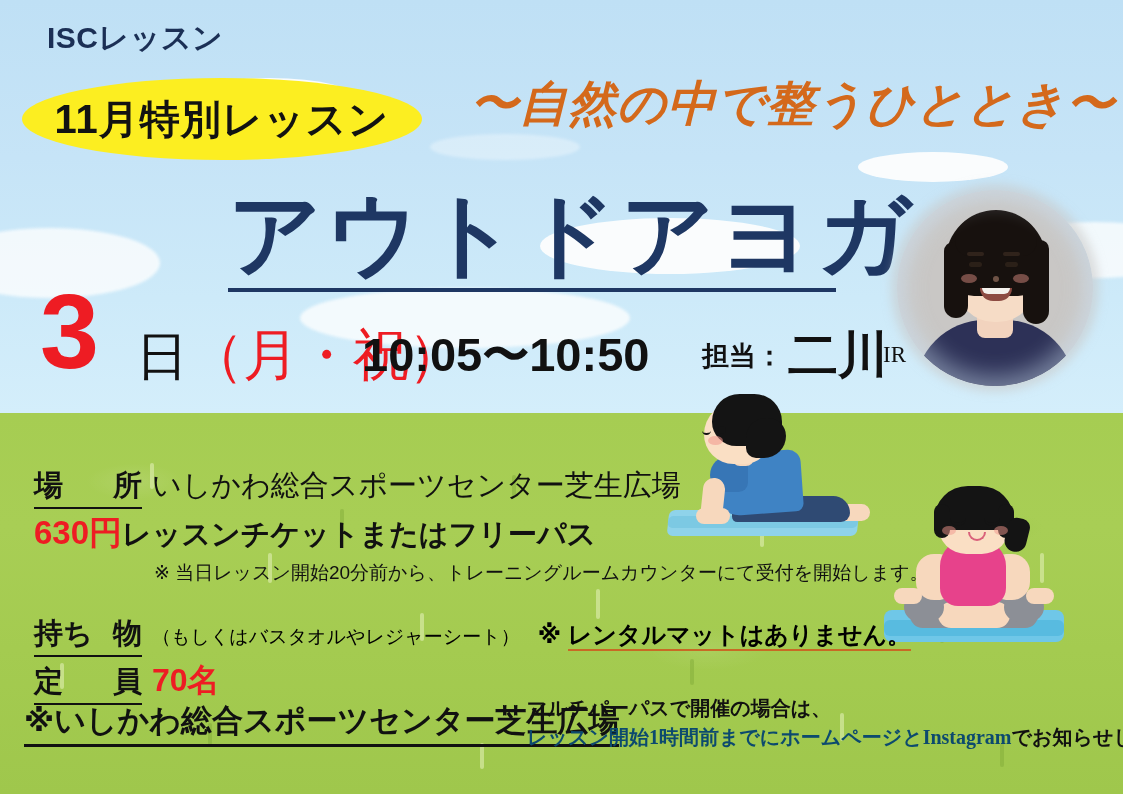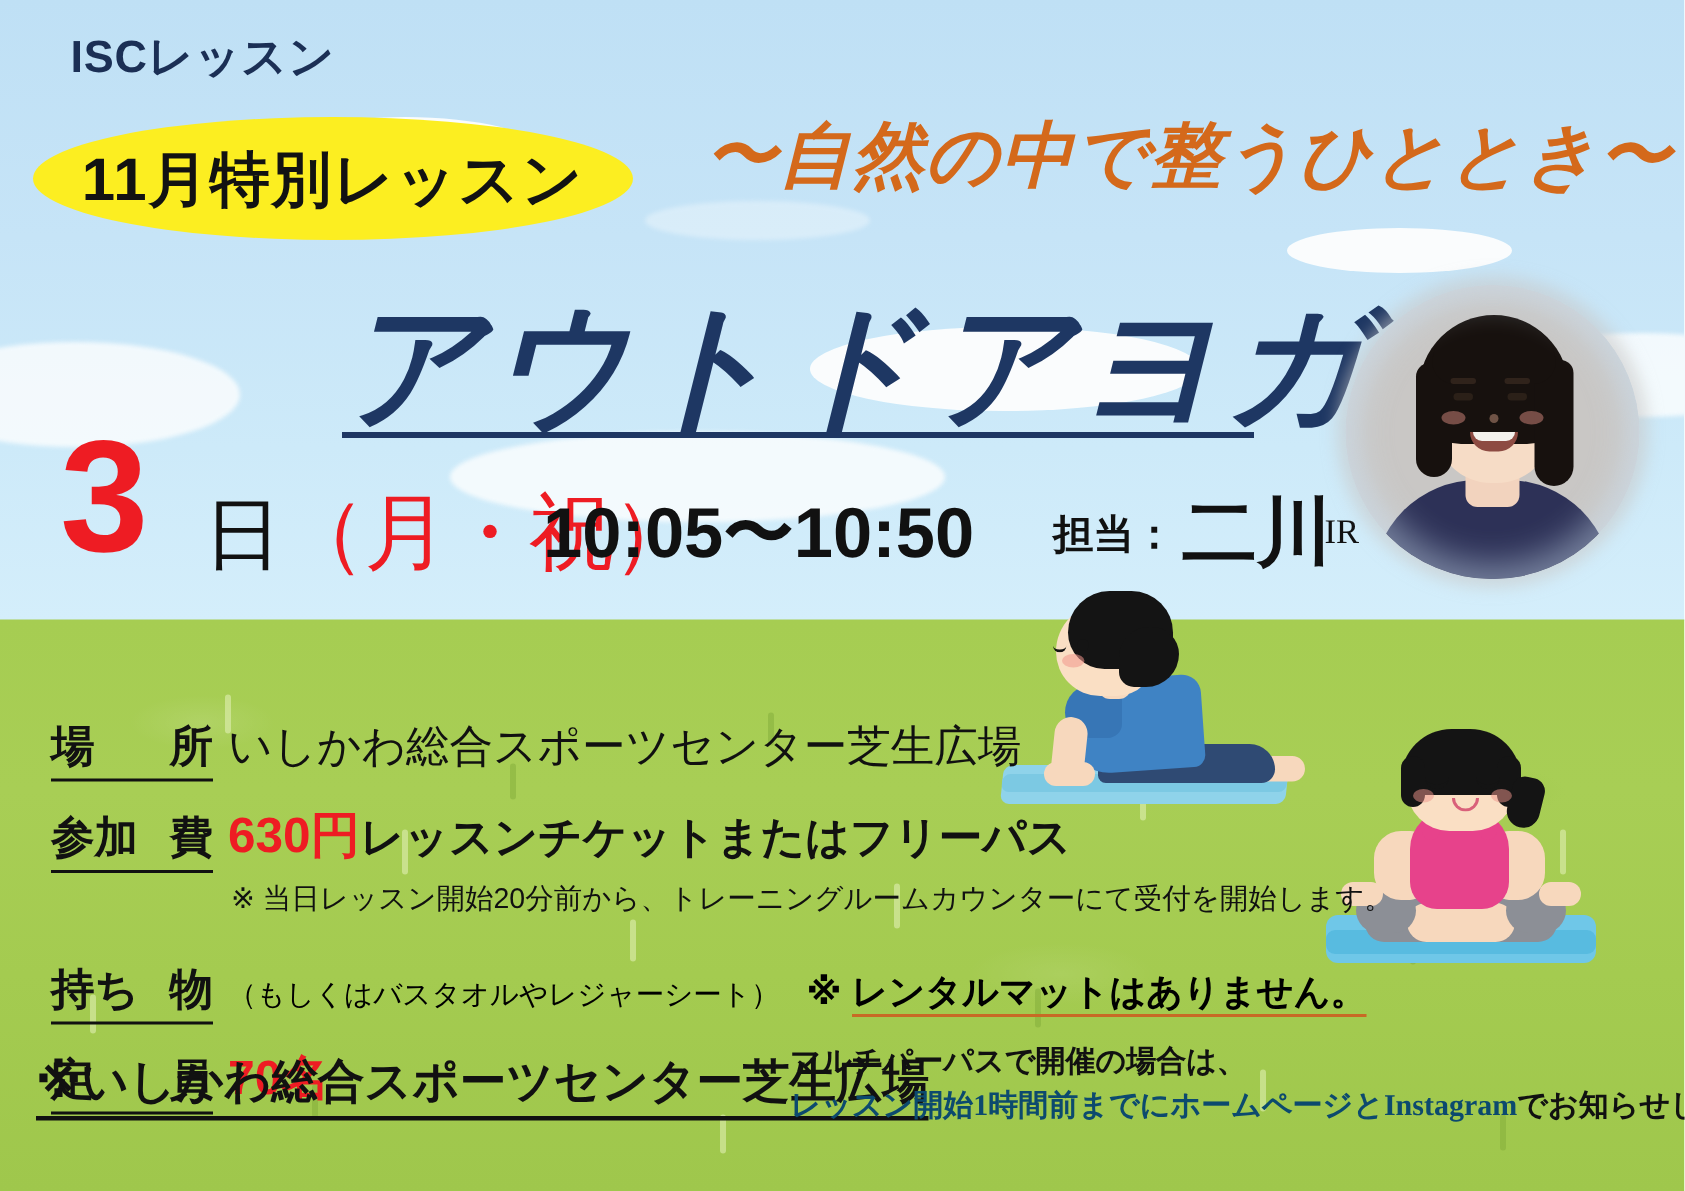--- a/index.html
+++ b/index.html
@@ -46,23 +46,23 @@
     font-size:40px;font-weight:700;color:#121212;letter-spacing:1px;
   }
   .tagline{
     position:absolute;left:470px;top:72px;
     font-size:48px;font-weight:700;font-style:italic;color:#d4691b;
     letter-spacing:1px;white-space:nowrap;
   }
 
   
   .main-title{
-    position:absolute;left:228px;top:196px;
+    position:absolute;left:228px;top:186px;
     font-size:92px;font-weight:700;color:#1e3763;
-    letter-spacing:4px;white-space:nowrap;line-height:1.05;font-style:italic;
+    letter-spacing:4px;white-space:nowrap;line-height:1.05;
   }
   .title-underline{
     position:absolute;left:228px;top:288px;width:608px;height:4px;background:#1e3763;
   }
 
   
   .date-row{
     position:absolute;left:40px;top:286px;width:860px;height:110px;
   }
   .big-day{
@@ -183,21 +183,21 @@
 
   
   .info{position:absolute;left:34px;top:466px;width:900px;}
   .row{display:flex;align-items:baseline;margin-bottom:2px;}
   .lbl{
     font-size:29px;font-weight:700;color:#111;
     border-bottom:2px solid #111;
     width:108px;display:flex;justify-content:space-between;
     padding-bottom:1px;margin-right:10px;flex:none;letter-spacing:0;
   }
-  .val{font-size:29px;font-weight:500;color:#111;white-space:nowrap;margin-top:12px;}
+  .val{font-size:29px;font-weight:500;color:#111;white-space:nowrap;}
   .val.bold{font-weight:700;}
   .red{color:#ee1c23;}
   .red-b{color:#ee1c23;font-weight:700;}
   .note{
     font-size:19px;color:#111;margin:4px 0 0 120px;font-weight:500;white-space:nowrap;
   }
   .row-items{margin-top:28px;}
   .paren{font-size:19px;font-weight:500;text-align:right;}
   .rental{font-size:24px;font-weight:700;margin-left:18px;}
   .rental u{text-decoration:none;border-bottom:2px solid #c86a25;padding-bottom:1px;}
@@ -337,24 +337,20 @@
 
     <div class="row">
       <span class="lbl">
         <span>場</span>
         <span>所</span>
       </span>
       <span class="val">いしかわ総合スポーツセンター芝生広場</span>
     </div>
 
     <div class="row">
-      <span class="lbl">
-        <span>参加</span>
-        <span>費</span>
-      </span>
       <span class="val bold"><span class="red-b" style="font-size:33px;">630円</span><span>レッスンチケットまたはフリーパス</span></span>
     </div>
 
     <div class="note">※ 当日レッスン開始20分前から、トレーニングルームカウンターにて受付を開始します。</div>
 
     <div class="row row-items">
       <span class="lbl">
         <span>持ち</span>
         <span>物</span>
       </span>

